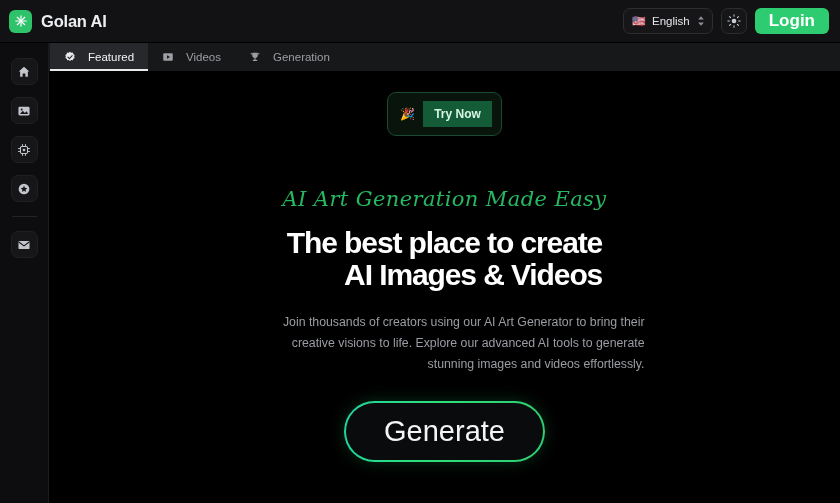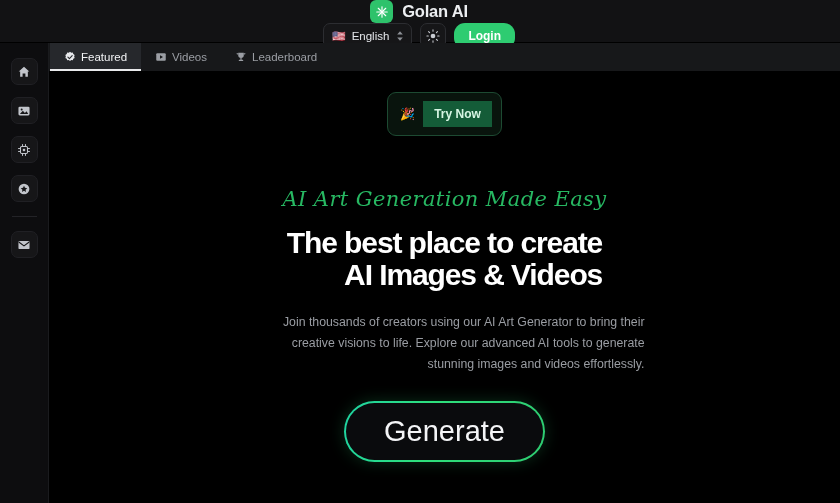--- a/index.html
+++ b/index.html
@@ -25,21 +25,20 @@
   
   .topbar {
     height: 43px;
     min-height: 43px;
     background: #121214;
     display: flex;
     align-items: center;
     justify-content: space-between;
     padding: 0 11px 0 9px;
     border-bottom: 1px solid #000;
-    flex-direction: column;
   }
 
   .brand {
     display: flex;
     align-items: center;
     gap: 9px;
   }
 
   .brand-logo {
     width: 23px;
@@ -98,24 +97,24 @@
     display: flex;
     align-items: center;
     justify-content: center;
     cursor: pointer;
   }
 
   .login-btn {
     height: 26px;
     padding: 0 14px;
     border: none;
-    border-radius: 11px;
+    border-radius: 6px;
     background: #2ecc71;
     color: #ffffff;
-    font-size: 12px;
+    font-size: 17px;
     font-weight: bold;
     font-family: "Liberation Sans", sans-serif;
     display: flex;
     align-items: center;
     cursor: pointer;
   }
 
   
   .body-row {
     flex: 1;
@@ -171,21 +170,21 @@
     min-height: 28px;
     background: #17181a;
     display: flex;
     align-items: stretch;
     padding-left: 1px;
   }
 
   .tab {
     display: flex;
     align-items: center;
-    gap: 5px;
+    gap: 12px;
     padding: 0 14px;
     cursor: pointer;
     position: relative;
     color: #9b9ea4;
     font-size: 11.5px;
   }
   .tab.active {
     background: #26282c;
     color: #f2f3f5;
   }
@@ -423,21 +422,21 @@
         <div class="tab">
           <span class="tab-icon">
             <svg width="12" height="12" viewBox="0 0 24 24">
               <path d="M6.5 3.5 h11 v5 a5.5 5.5 0 0 1 -11 0 Z" fill="#9b9ea4"></path>
               <path d="M3 4.6 h3.5 v2.2 a2.6 2.6 0 0 1 -3.5 -2.2 Z" fill="#9b9ea4"></path>
               <path d="M21 4.6 h-3.5 v2.2 a2.6 2.6 0 0 0 3.5 -2.2 Z" fill="#9b9ea4"></path>
               <rect x="10.8" y="13.4" width="2.4" height="4.4" fill="#9b9ea4"></rect>
               <rect x="7.6" y="17.6" width="8.8" height="2.5" rx="0.8" fill="#9b9ea4"></rect>
             </svg>
           </span>
-          <span>Leaderboard</span>
+          <span>Generation</span>
         </div>
       </div>
 
       <div class="banner-wrap">
         <div class="banner">
           <span class="banner-emoji">🎉</span>
           <button class="banner-btn">Try Now</button>
         </div>
       </div>
 

